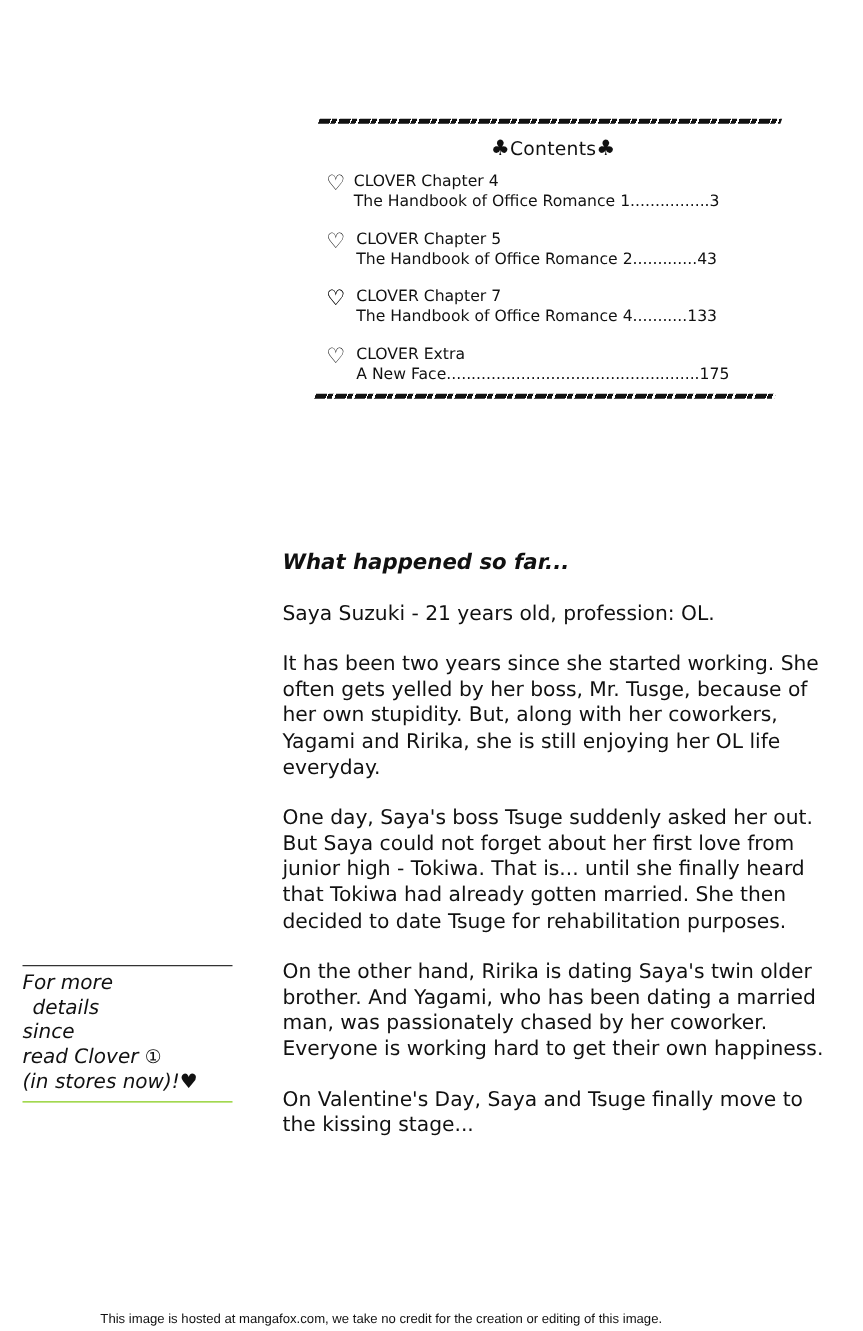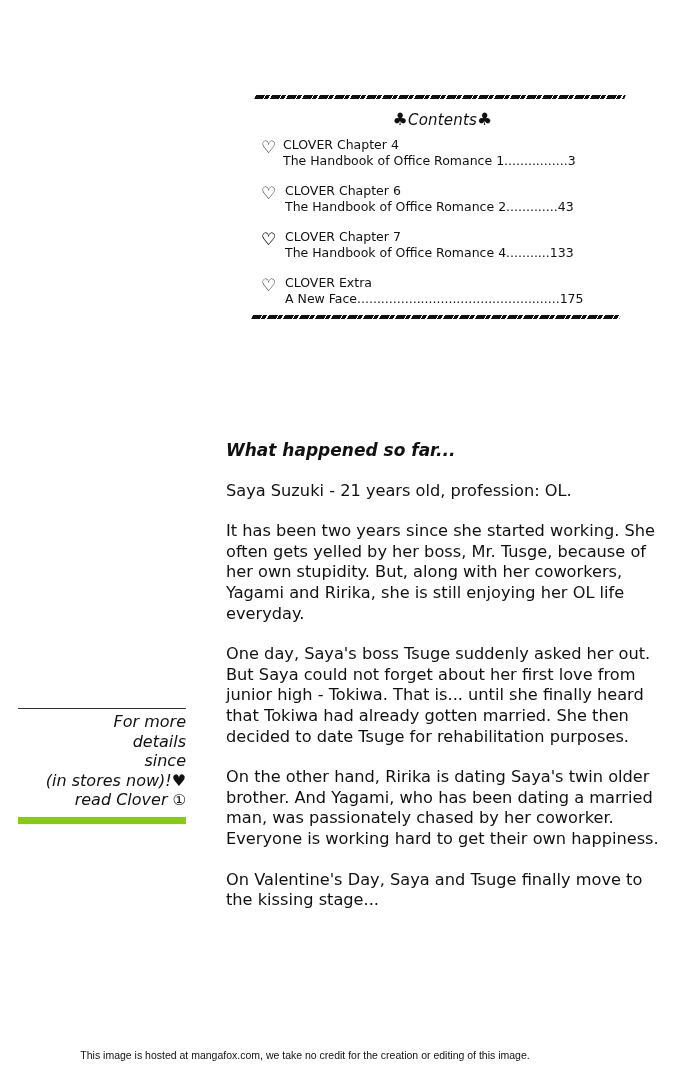--- a/index.html
+++ b/index.html
@@ -10,40 +10,40 @@
     .toc {
       position: absolute; left: 255px; top: 95px; width: 375px;
     }
     .divider {
       height: 4px; width: 370px;
       background: repeating-linear-gradient(90deg, #111 0 9px, #fff 9px 10px, #111 10px 14px, #fff 14px 16px);
       transform: skewX(-20deg);
     }
     .divider.bottom { margin-top: 8px; width: 368px; margin-left: -3px; }
     .toc-title {
-      text-align: center; font-size: 15px; margin: 10px 0 8px 0; letter-spacing: 0.2px; font-style: italic;
+      text-align: center; font-size: 15px; margin: 10px 0 8px 0; letter-spacing: 0.2px;
     }
     .club { font-size: 17px; }
     .toc-entry { position: relative; padding-left: 28px; margin-bottom: 14px; font-size: 12.5px; line-height: 16px; }
     .toc-entry .heart {
       position: absolute; left: 6px; top: 2px; font-size: 17px; line-height: 17px;
     }
     .toc-entry.shift { padding-left: 30px; }
     .summary {
       position: absolute; left: 226px; top: 440px; width: 470px;
       font-size: 16.2px; line-height: 20.6px;
     }
     .summary h2 {
       font-size: 17px; font-style: italic; font-weight: bold; margin: 0 0 20px 0;
     }
     .summary p { margin: 0 0 20px 0; white-space: pre-line; }
     .sidebar-note {
-      position: absolute; left: 18px; top: 708px; width: 168px;
-      border-top: 1px solid #333; border-bottom: 7px solid #84cc16;
-      padding: 3px 0 6px 0; text-align: right; font-style: italic;
+      position: absolute; left: 18px; top: 772px; width: 168px;
+      border-top: 1px solid #333; border-bottom: 1px solid #84cc16;
+      padding: 3px 0 6px 0; text-align: left; font-style: italic;
       font-size: 16px; line-height: 19.5px;
     }
     .sidebar-note .line { display: block; }
     .circled { font-style: normal; font-size: 15px; }
     .heart-filled { font-style: normal; font-size: 16px; }
     .footer {
       position: absolute; left: 0; width: 610px; top: 1049px; text-align: center;
       font-family: "Liberation Sans", sans-serif; font-size: 10.5px; color: #111;
     }
   </style>
@@ -56,21 +56,21 @@
     <span class="club">♣</span><span>Contents</span><span class="club">♣</span>
   </div>
 
   <div class="toc-entry">
     <span class="heart">♡</span>
     <div>CLOVER Chapter 4</div>
     <div>The Handbook of Office Romance 1................3</div>
   </div>
   <div class="toc-entry shift">
     <span class="heart">♡</span>
-    <div>CLOVER Chapter 6</div>
+    <div>CLOVER Chapter 5</div>
     <div>The Handbook of Office Romance 2.............43</div>
   </div>
   <div class="toc-entry">
     <span class="heart">♡</span>
   </div>
   <div class="toc-entry shift">
     <span class="heart">♡</span>
     <div>CLOVER Chapter 7</div>
     <div>The Handbook of Office Romance 4...........133</div>
   </div>
@@ -100,17 +100,17 @@
 man, was passionately chased by her coworker.
 Everyone is working hard to get their own happiness.</p>
   <p>On Valentine's Day, Saya and Tsuge finally move to
 the kissing stage...</p>
 </div>
 
 <div class="sidebar-note">
   <span class="line">For more</span>
   <span class="line" style="padding-left:8px">details</span>
   <span class="line">since</span>
+  <span class="line"><span>read Clover</span> <span class="circled">①</span></span>
   <span class="line"><span>(in stores now)!</span><span class="heart-filled">♥</span></span>
-  <span class="line"><span>read Clover</span> <span class="circled">①</span></span>
 </div>
 
 <div class="footer">This image is hosted at mangafox.com, we take no credit for the creation or editing of this image.</div>
 
 </body></html>

